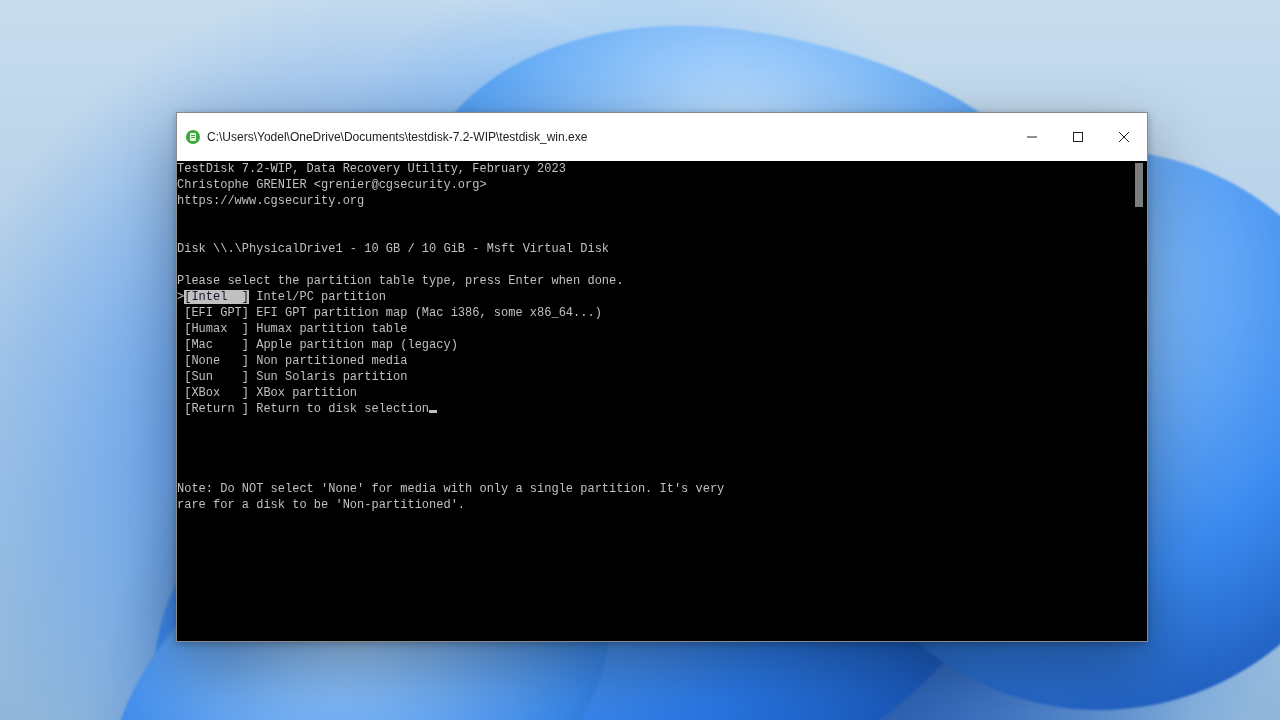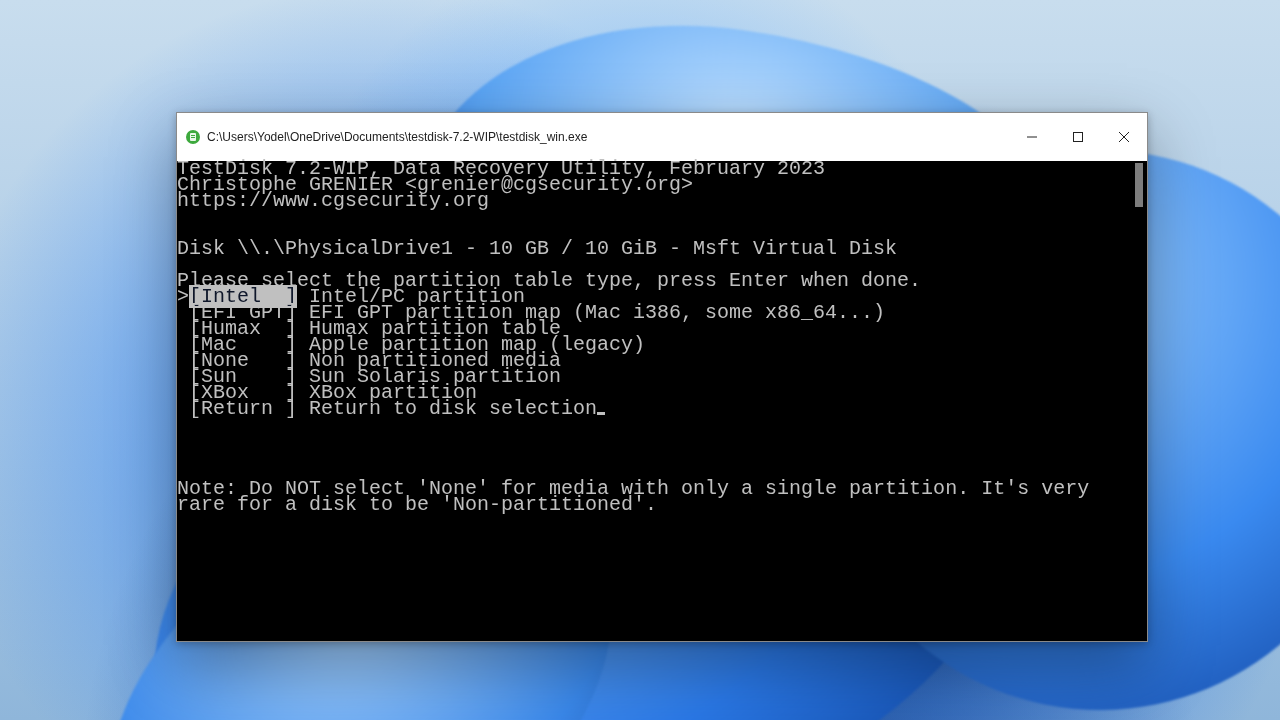--- a/index.html
+++ b/index.html
@@ -77,21 +77,21 @@
   .caption-btn svg { width: 10px; height: 10px; }
 
   
   .console-wrap {
     position: relative;
     background: #000;
     padding-right: 16px; 
   }
   .console {
     font-family: Consolas, "Courier New", monospace;
-    font-size: 20px;
+    font-size: 12px;
     line-height: 16px;
     color: #c0c0c0;
     white-space: pre;
     padding: 0;
   }
   .console-line { min-height: 16px; }
   .hl {
     background: #c0c0c0;
     color: #0f172a;
   }

